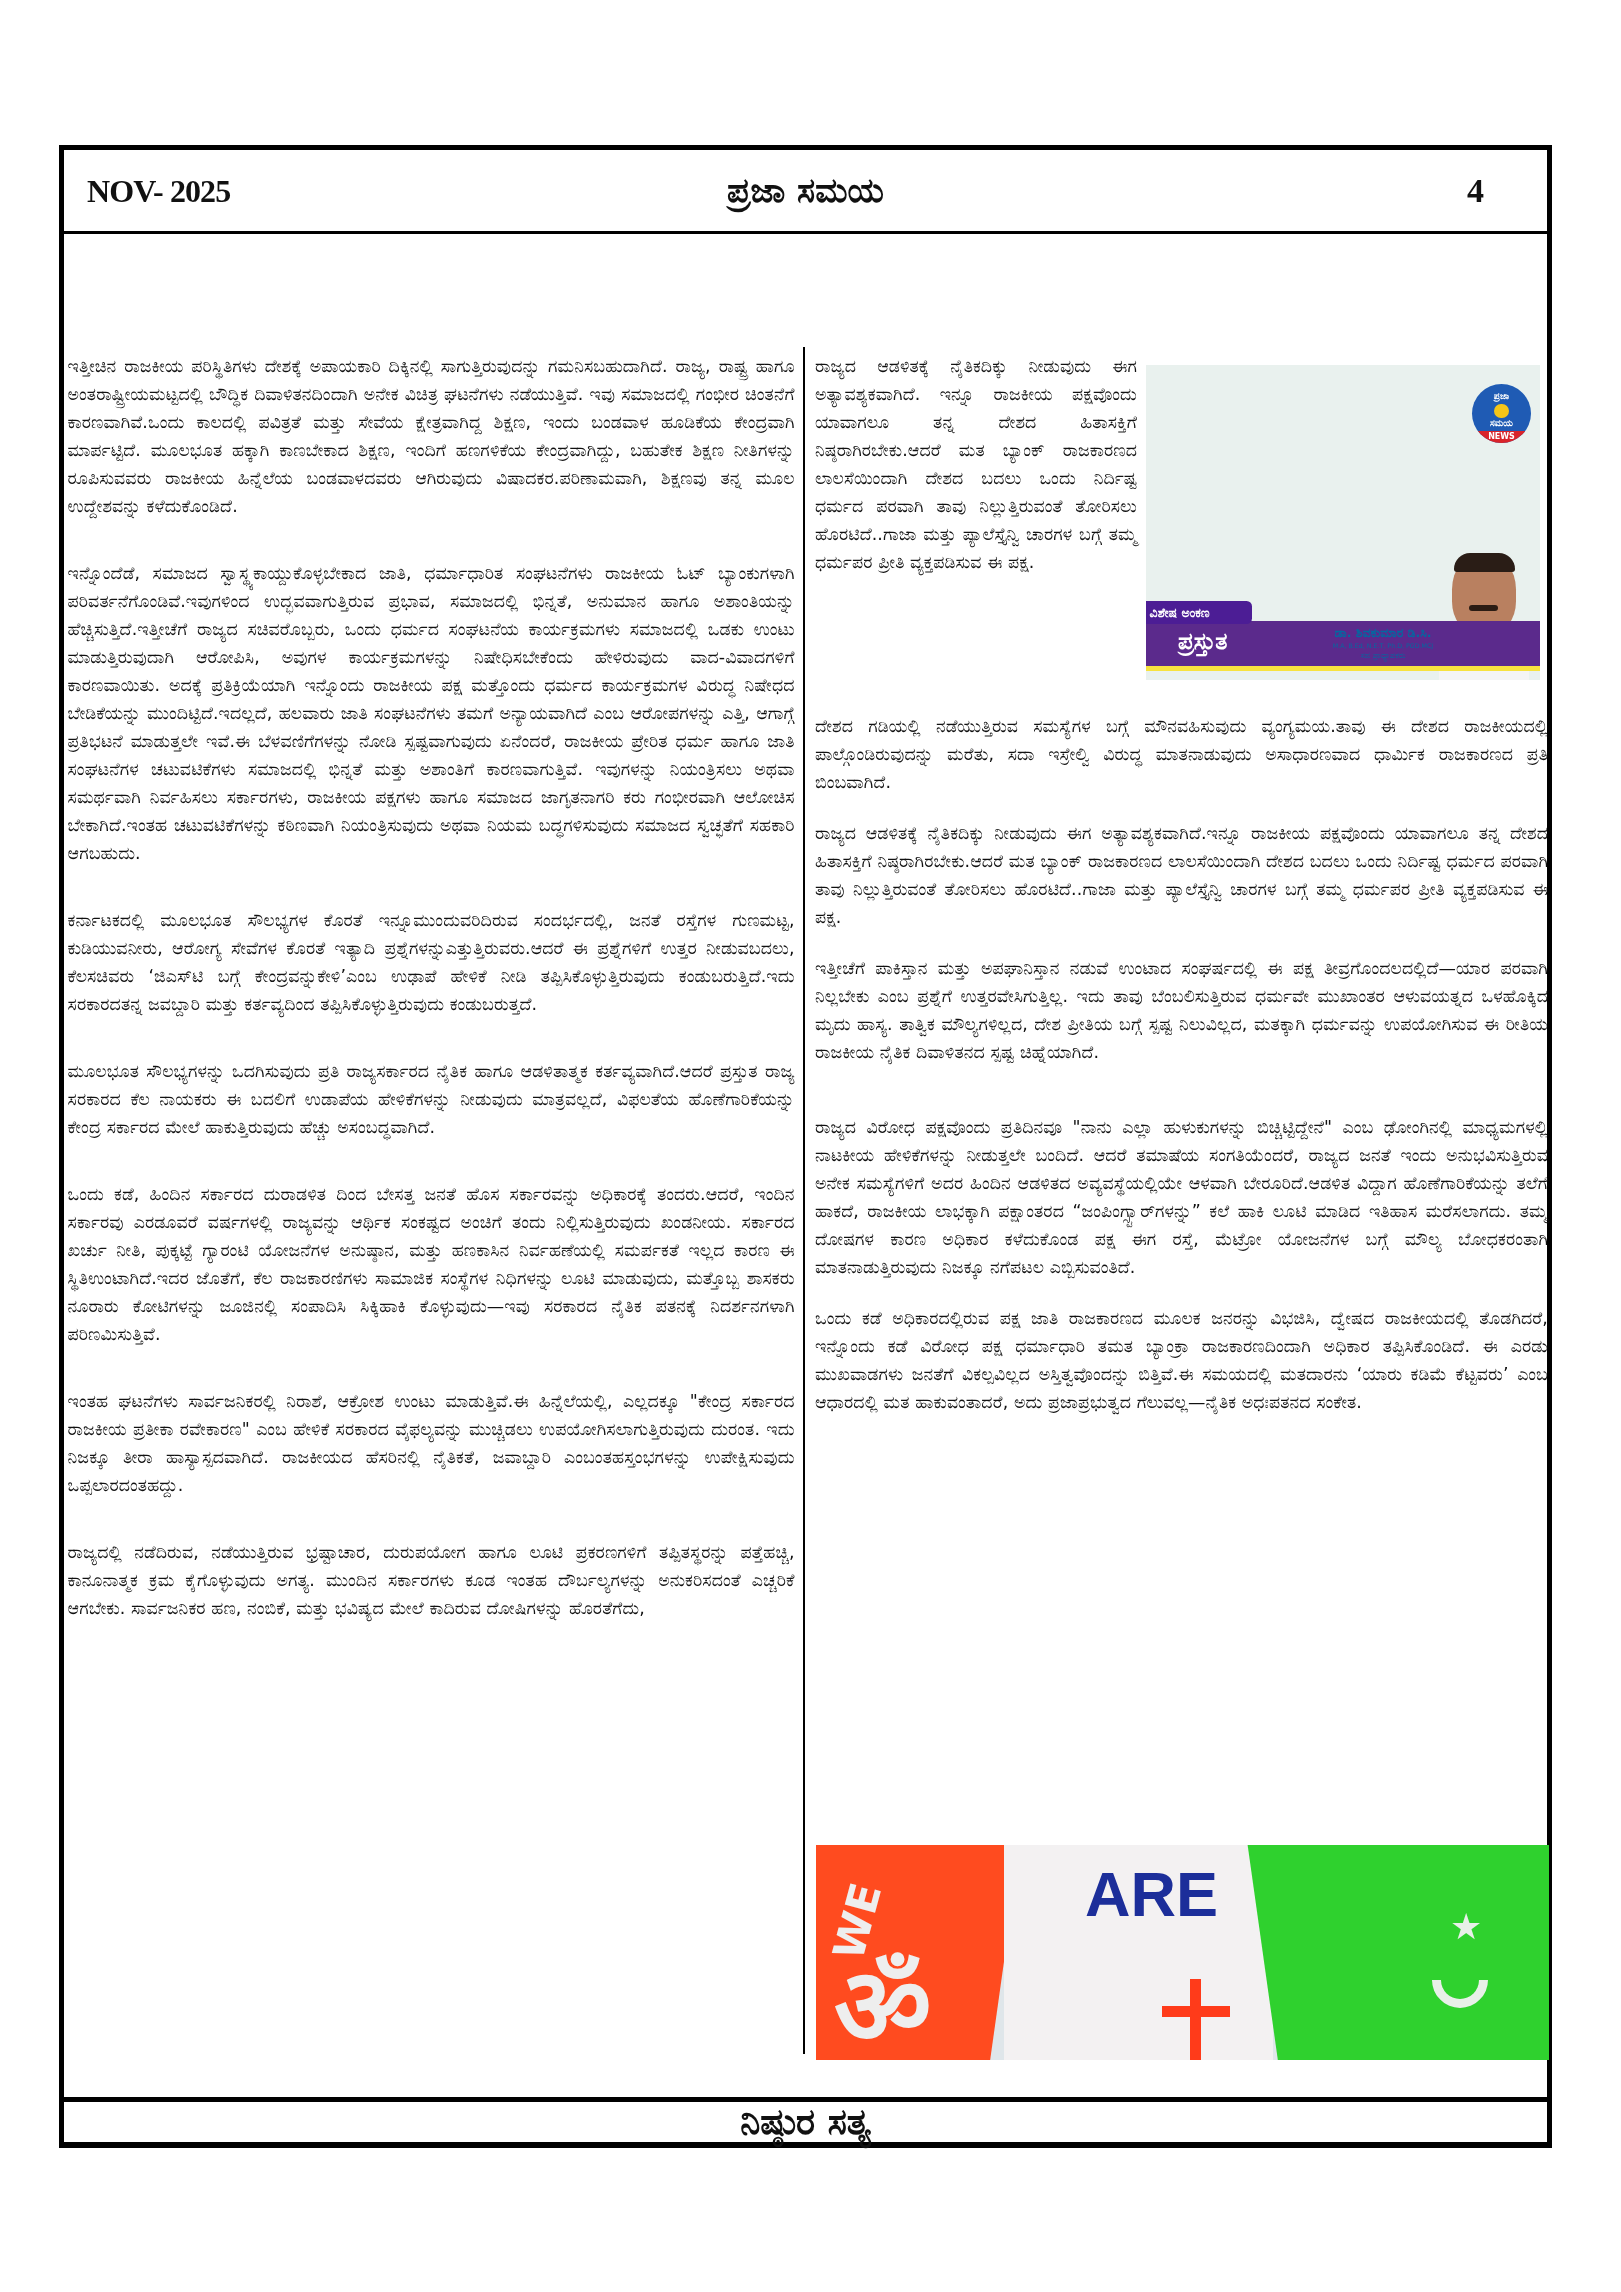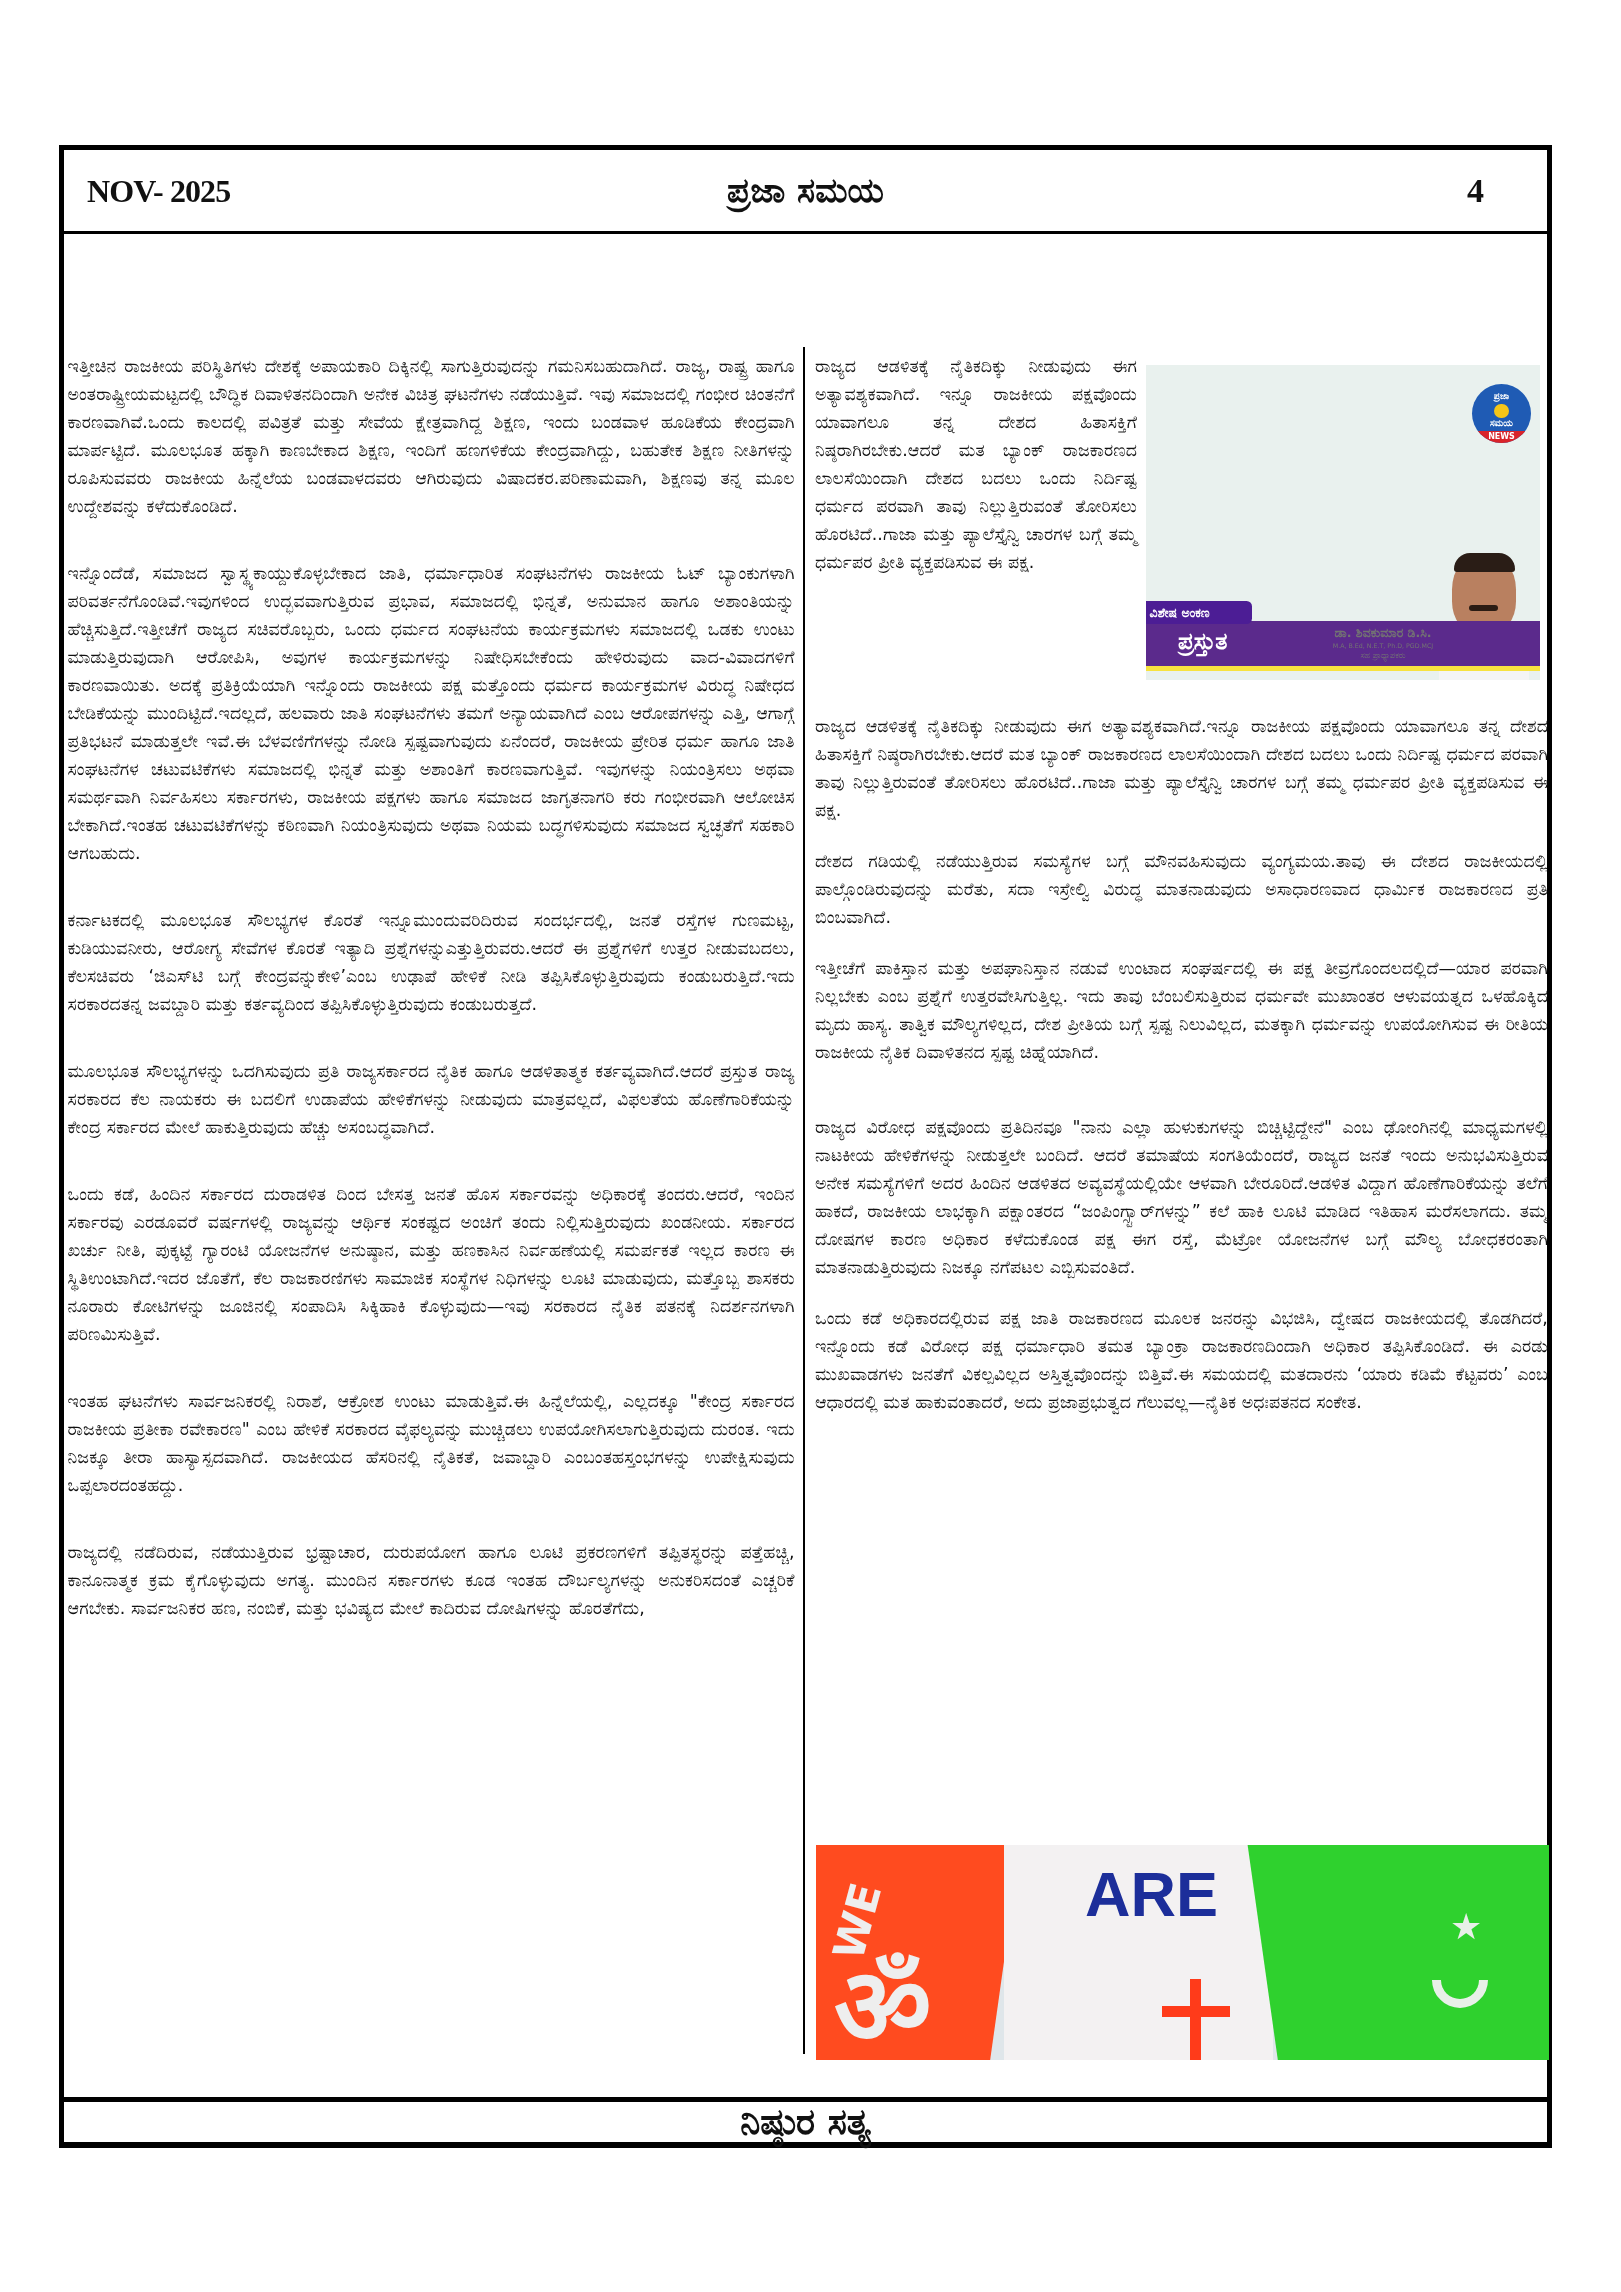--- a/index.html
+++ b/index.html
@@ -32,21 +32,21 @@
   .fc-title { position: absolute; left: 19.7px; top: 75px; width: 322px; text-align: center; font-weight: bold; font-size: 19.7px; line-height: 36px; }
   .fc-logo { position: absolute; right: 9px; top: 19.7px; width: 59px; height: 59px; border-radius: 50%; background: #1f5bb4; color: #fff; font-size: 8px; font-weight: bold; text-align: center; overflow: hidden; }
   .fc-logo .l1 { position: absolute; top: 7.2px; left: 0; right: 0; font-size: 9px; }
   .fc-logo .dot { position: absolute; left: 22.4px; top: 19.7px; width: 14.3px; height: 14.3px; border-radius: 50%; background: #f5c518; }
   .fc-logo .l2 { position: absolute; top: 34px; left: 0; right: 0; font-size: 9px; }
   .fc-logo .news { position: absolute; bottom: 0; left: 0; right: 0; height: 12.5px; background: #d9242a; font-size: 8px; line-height: 12.5px; }
   .fc-band { position: absolute; left: 0; right: 0; top: 256px; height: 45px; background: #5b2a8c; }
   .fc-band-yellow { position: absolute; left: 0; right: 0; top: 301px; height: 5.4px; background: #f7e23e; }
   .fc-tag { position: absolute; left: 0; top: 236px; width: 102px; height: 23px; background: #4c1d95; color: #fff; font-size: 12.5px; font-weight: bold; line-height: 23px; padding-left: 3.6px; border-radius: 0 5.4px 5.4px 0; }
   .fc-prastuta { position: absolute; left: 32px; top: 263px; color: #fff; font-size: 23px; font-weight: bold; }
-  .fc-author { position: absolute; left: 161px; top: 260px; width: 152px; text-align: center; color: #737373; }
+  .fc-author { position: absolute; left: 161px; top: 260px; width: 152px; text-align: center; color: #0369a1; }
   .fc-author .n { font-size: 12.5px; font-weight: bold; }
   .fc-author .q { font-size: 6.3px; margin-top: 1.8px; }
   .fc-author .r { font-size: 8px; margin-top: 2px; }
   .fc-photo { position: absolute; right: 10.7px; top: 188px; width: 90px; height: 127px; }
   .fc-photo .head { position: absolute; left: 12.5px; top: 0; width: 64px; height: 81px; border-radius: 45% 45% 40% 40%; background: #b98060; }
   .fc-photo .hair { position: absolute; left: 14.3px; top: 0; width: 61px; height: 19.7px; border-radius: 30px 30px 5.4px 5.4px; background: #2a1d16; }
   .fc-photo .mustache { position: absolute; left: 30px; top: 52px; width: 29px; height: 6.3px; border-radius: 3.6px; background: #2b1c14; }
   .fc-photo .shirt { position: absolute; left: 0; top: 75px; width: 90px; height: 54px; border-radius: 36px 36px 0 0; background: #f4f4f4; }
 
   .right-bottom-image { position: absolute; left: 0.9px; top: 1493px; width: 733px; height: 215px; overflow: hidden; background: #dfe6ea; }
@@ -113,22 +113,22 @@
         <div class="fc-prastuta">ಪ್ರಸ್ತುತ</div>
         <div class="fc-author">
           <div class="n">ಡಾ. ಶಿವಕುಮಾರ ಡಿ.ಸಿ.</div>
           <div class="q">M.A, B.Ed, N.E.T, Ph.D, PGD.MCJ</div>
           <div class="r">ಸಹ ಪ್ರಾಧ್ಯಾಪಕರು</div>
         </div>
       </div>
     </div>
 
     <div style="height: 32px;"></div>
+    <p class="para">ದೇಶದ ಗಡಿಯಲ್ಲಿ ನಡೆಯುತ್ತಿರುವ ಸಮಸ್ಯೆಗಳ ಬಗ್ಗೆ ಮೌನವಹಿಸುವುದು ವ್ಯಂಗ್ಯಮಯ.ತಾವು ಈ ದೇಶದ ರಾಜಕೀಯದಲ್ಲಿ ಪಾಲ್ಗೊಂಡಿರುವುದನ್ನು ಮರೆತು, ಸದಾ ಇಸ್ರೇಲ್ವಿ ವಿರುದ್ಧ ಮಾತನಾಡುವುದು ಅಸಾಧಾರಣವಾದ ಧಾರ್ಮಿಕ ರಾಜಕಾರಣದ ಪ್ರತಿ ಬಿಂಬವಾಗಿದೆ.</p>
     <p class="para">ರಾಜ್ಯದ ಆಡಳಿತಕ್ಕೆ ನೈತಿಕದಿಕ್ಕು ನೀಡುವುದು ಈಗ ಅತ್ಯಾವಶ್ಯಕವಾಗಿದೆ.ಇನ್ನೂ ರಾಜಕೀಯ ಪಕ್ಷವೊಂದು ಯಾವಾಗಲೂ ತನ್ನ ದೇಶದ ಹಿತಾಸಕ್ತಿಗೆ ನಿಷ್ಠರಾಗಿರಬೇಕು.ಆದರೆ ಮತ ಬ್ಯಾಂಕ್ ರಾಜಕಾರಣದ ಲಾಲಸೆಯಿಂದಾಗಿ ದೇಶದ ಬದಲು ಒಂದು ನಿರ್ದಿಷ್ಟ ಧರ್ಮದ ಪರವಾಗಿ ತಾವು ನಿಲ್ಲುತ್ತಿರುವಂತೆ ತೋರಿಸಲು ಹೊರಟಿದೆ..ಗಾಜಾ ಮತ್ತು ಪ್ಯಾಲೆಸ್ತೈನ್ವಿ ಚಾರಗಳ ಬಗ್ಗೆ ತಮ್ಮ ಧರ್ಮಪರ ಪ್ರೀತಿ ವ್ಯಕ್ತಪಡಿಸುವ ಈ ಪಕ್ಷ.</p>
-    <p class="para">ದೇಶದ ಗಡಿಯಲ್ಲಿ ನಡೆಯುತ್ತಿರುವ ಸಮಸ್ಯೆಗಳ ಬಗ್ಗೆ ಮೌನವಹಿಸುವುದು ವ್ಯಂಗ್ಯಮಯ.ತಾವು ಈ ದೇಶದ ರಾಜಕೀಯದಲ್ಲಿ ಪಾಲ್ಗೊಂಡಿರುವುದನ್ನು ಮರೆತು, ಸದಾ ಇಸ್ರೇಲ್ವಿ ವಿರುದ್ಧ ಮಾತನಾಡುವುದು ಅಸಾಧಾರಣವಾದ ಧಾರ್ಮಿಕ ರಾಜಕಾರಣದ ಪ್ರತಿ ಬಿಂಬವಾಗಿದೆ.</p>
     <p class="para" style="margin-bottom:47px;">ಇತ್ತೀಚೆಗೆ ಪಾಕಿಸ್ತಾನ ಮತ್ತು ಅಪಘಾನಿಸ್ತಾನ ನಡುವೆ ಉಂಟಾದ ಸಂಘರ್ಷದಲ್ಲಿ ಈ ಪಕ್ಷ ತೀವ್ರಗೊಂದಲದಲ್ಲಿದೆ—ಯಾರ ಪರವಾಗಿ ನಿಲ್ಲಬೇಕು ಎಂಬ ಪ್ರಶ್ನೆಗೆ ಉತ್ತರವೇಸಿಗುತ್ತಿಲ್ಲ. ಇದು ತಾವು ಬೆಂಬಲಿಸುತ್ತಿರುವ ಧರ್ಮವೇ ಮುಖಾಂತರ ಆಳುವಯತ್ನದ ಒಳಹೊಕ್ಕಿದ ಮೃದು ಹಾಸ್ಯ. ತಾತ್ವಿಕ ಮೌಲ್ಯಗಳಿಲ್ಲದ, ದೇಶ ಪ್ರೀತಿಯ ಬಗ್ಗೆ ಸ್ಪಷ್ಟ ನಿಲುವಿಲ್ಲದ, ಮತಕ್ಕಾಗಿ ಧರ್ಮವನ್ನು ಉಪಯೋಗಿಸುವ ಈ ರೀತಿಯ ರಾಜಕೀಯ ನೈತಿಕ ದಿವಾಳಿತನದ ಸ್ಪಷ್ಟ ಚಿಹ್ನೆಯಾಗಿದೆ.</p>
     <p class="para">ರಾಜ್ಯದ ವಿರೋಧ ಪಕ್ಷವೊಂದು ಪ್ರತಿದಿನವೂ "ನಾನು ಎಲ್ಲಾ ಹುಳುಕುಗಳನ್ನು ಬಿಚ್ಚಿಟ್ಟಿದ್ದೇನೆ" ಎಂಬ ಢೋಂಗಿನಲ್ಲಿ ಮಾಧ್ಯಮಗಳಲ್ಲಿ ನಾಟಕೀಯ ಹೇಳಿಕೆಗಳನ್ನು ನೀಡುತ್ತಲೇ ಬಂದಿದೆ. ಆದರೆ ತಮಾಷೆಯ ಸಂಗತಿಯೆಂದರೆ, ರಾಜ್ಯದ ಜನತೆ ಇಂದು ಅನುಭವಿಸುತ್ತಿರುವ ಅನೇಕ ಸಮಸ್ಯೆಗಳಿಗೆ ಅದರ ಹಿಂದಿನ ಆಡಳಿತದ ಅವ್ಯವಸ್ಥೆಯಲ್ಲಿಯೇ ಆಳವಾಗಿ ಬೇರೂರಿದೆ.ಆಡಳಿತ ವಿದ್ದಾಗ ಹೊಣೆಗಾರಿಕೆಯನ್ನು ತಲೆಗೆ ಹಾಕದೆ, ರಾಜಕೀಯ ಲಾಭಕ್ಕಾಗಿ ಪಕ್ಷಾಂತರದ “ಜಂಪಿಂಗ್ಸ್ಟಾರ್‌ಗಳನ್ನು” ಕಲೆ ಹಾಕಿ ಲೂಟಿ ಮಾಡಿದ ಇತಿಹಾಸ ಮರೆಸಲಾಗದು. ತಮ್ಮ ದೋಷಗಳ ಕಾರಣ ಅಧಿಕಾರ ಕಳೆದುಕೊಂಡ ಪಕ್ಷ ಈಗ ರಸ್ತೆ, ಮೆಟ್ರೋ ಯೋಜನೆಗಳ ಬಗ್ಗೆ ಮೌಲ್ಯ ಬೋಧಕರಂತಾಗಿ ಮಾತನಾಡುತ್ತಿರುವುದು ನಿಜಕ್ಕೂ ನಗೆಪಟಲ ಎಬ್ಬಿಸುವಂತಿದೆ.</p>
     <p class="para">ಒಂದು ಕಡೆ ಅಧಿಕಾರದಲ್ಲಿರುವ ಪಕ್ಷ ಜಾತಿ ರಾಜಕಾರಣದ ಮೂಲಕ ಜನರನ್ನು ವಿಭಜಿಸಿ, ದ್ವೇಷದ ರಾಜಕೀಯದಲ್ಲಿ ತೊಡಗಿದರೆ, ಇನ್ನೊಂದು ಕಡೆ ವಿರೋಧ ಪಕ್ಷ ಧರ್ಮಾಧಾರಿ ತಮತ ಬ್ಯಾಂಕ್ರಾ ರಾಜಕಾರಣದಿಂದಾಗಿ ಅಧಿಕಾರ ತಪ್ಪಿಸಿಕೊಂಡಿದೆ. ಈ ಎರಡು ಮುಖವಾಡಗಳು ಜನತೆಗೆ ವಿಕಲ್ಪವಿಲ್ಲದ ಅಸ್ತಿತ್ವವೊಂದನ್ನು ಬಿತ್ತಿವೆ.ಈ ಸಮಯದಲ್ಲಿ ಮತದಾರನು ‘ಯಾರು ಕಡಿಮೆ ಕೆಟ್ಟವರು’ ಎಂಬ ಆಧಾರದಲ್ಲಿ ಮತ ಹಾಕುವಂತಾದರೆ, ಅದು ಪ್ರಜಾಪ್ರಭುತ್ವದ ಗೆಲುವಲ್ಲ—ನೈತಿಕ ಅಧಃಪತನದ ಸಂಕೇತ.</p>
 
     <div class="right-bottom-image">
       <div class="kite-orange"></div>
       <div class="kite-white"></div>
       <div class="kite-green"></div>
       <div class="img-om">ॐ</div>
       <div class="img-we">WE</div>

